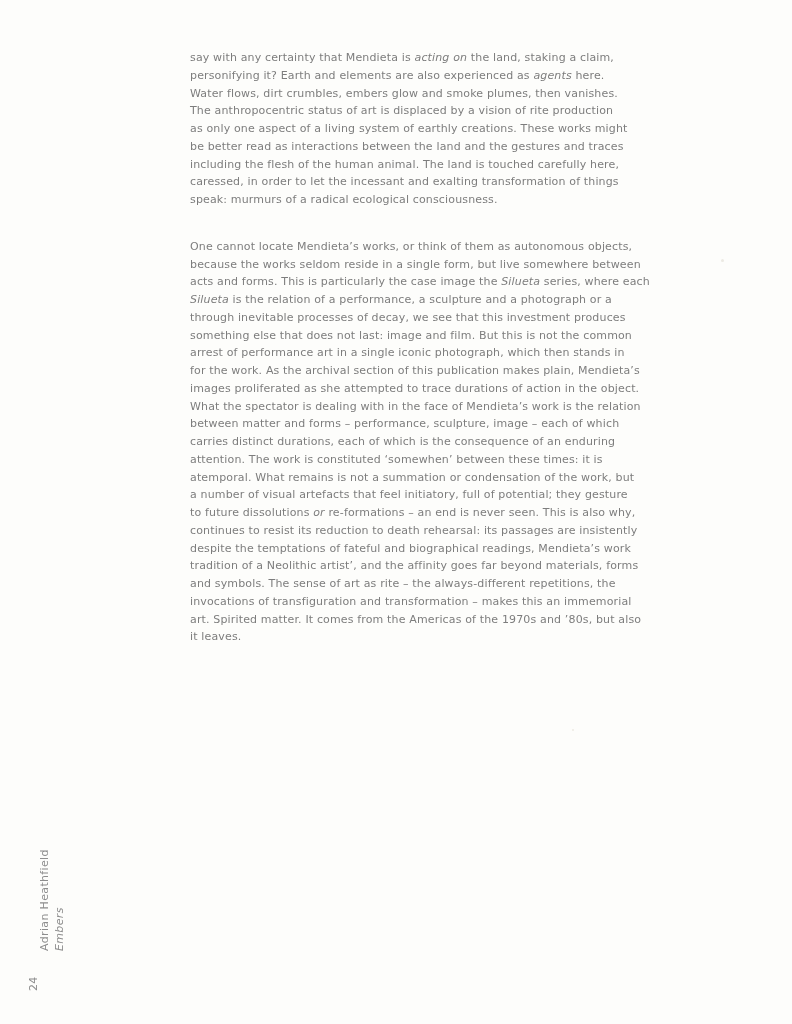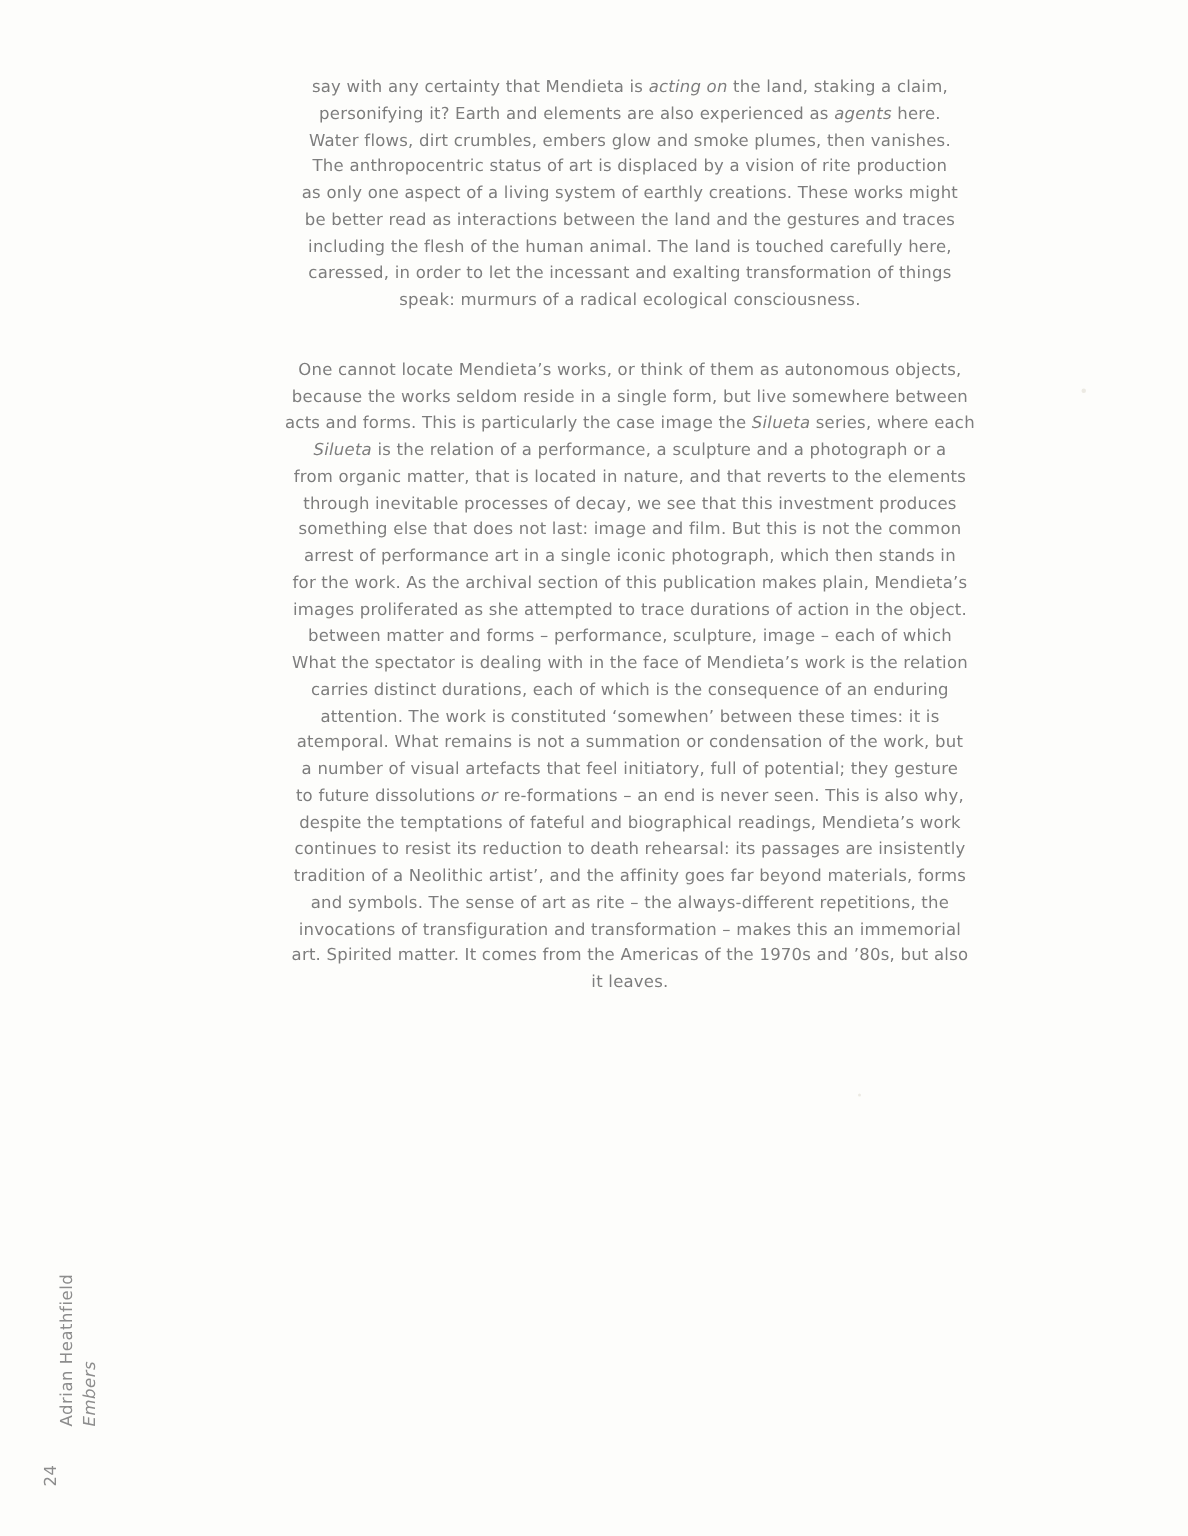--- a/index.html
+++ b/index.html
@@ -19,21 +19,20 @@
     height: 1024px;
     background: var(--page-bg, #fdfdfb);
   }
   .text-block {
     position: absolute;
     left: 190px;
     top: 49px;
     color: var(--text-color, #7d7d7d);
     font-size: 11px;
     letter-spacing: 0.15px;
-    text-align: center;
   }
   .para { margin: 0; padding: 0; }
   .para + .para { margin-top: 29px; }
   .line {
     line-height: 17.75px;
     height: 17.75px;
     white-space: pre;
   }
   .em { font-style: italic; }
   .vert {
@@ -79,35 +78,34 @@
         <div class="line"><span>be better read as interactions between the land and the gestures and traces</span></div>
         <div class="line"><span>including the flesh of the human animal. The land is touched carefully here,</span></div>
         <div class="line"><span>caressed, in order to let the incessant and exalting transformation of things</span></div>
         <div class="line"><span>speak: murmurs of a radical ecological consciousness.</span></div>
       </div>
     <div class="para">
         <div class="line"><span>One cannot locate Mendieta’s works, or think of them as autonomous objects,</span></div>
         <div class="line"><span>because the works seldom reside in a single form, but live somewhere between</span></div>
         <div class="line"><span>acts and forms. This is particularly the case image the </span><span class="em">Silueta</span><span> series, where each</span></div>
         <div class="line"><span class="em">Silueta</span><span> is the relation of a performance, a sculpture and a photograph or a</span></div>
-        <div class="line"><span>from organic matter, that is located in nature, and that reverts to the elements</span></div>
         <div class="line"><span>through inevitable processes of decay, we see that this investment produces</span></div>
         <div class="line"><span>something else that does not last: image and film. But this is not the common</span></div>
         <div class="line"><span>arrest of performance art in a single iconic photograph, which then stands in</span></div>
         <div class="line"><span>for the work. As the archival section of this publication makes plain, Mendieta’s</span></div>
         <div class="line"><span>images proliferated as she attempted to trace durations of action in the object.</span></div>
+        <div class="line"><span>What the spectator is dealing with in the face of Mendieta’s work is the relation</span></div>
         <div class="line"><span>between matter and forms – performance, sculpture, image – each of which</span></div>
-        <div class="line"><span>What the spectator is dealing with in the face of Mendieta’s work is the relation</span></div>
         <div class="line"><span>carries distinct durations, each of which is the consequence of an enduring</span></div>
         <div class="line"><span>attention. The work is constituted ‘somewhen’ between these times: it is</span></div>
         <div class="line"><span>atemporal. What remains is not a summation or condensation of the work, but</span></div>
         <div class="line"><span>a number of visual artefacts that feel initiatory, full of potential; they gesture</span></div>
         <div class="line"><span>to future dissolutions </span><span class="em">or</span><span> re-formations – an end is never seen. This is also why,</span></div>
+        <div class="line"><span>continues to resist its reduction to death rehearsal: its passages are insistently</span></div>
         <div class="line"><span>despite the temptations of fateful and biographical readings, Mendieta’s work</span></div>
-        <div class="line"><span>continues to resist its reduction to death rehearsal: its passages are insistently</span></div>
         <div class="line"><span>tradition of a Neolithic artist’, and the affinity goes far beyond materials, forms</span></div>
         <div class="line"><span>and symbols. The sense of art as rite – the always-different repetitions, the</span></div>
         <div class="line"><span>invocations of transfiguration and transformation – makes this an immemorial</span></div>
         <div class="line"><span>art. Spirited matter. It comes from the Americas of the 1970s and ’80s, but also</span></div>
         <div class="line"><span>it leaves.</span></div>
       </div>
   </main>
 
   <div class="vert author-block">
     <div>Adrian Heathfield</div>

